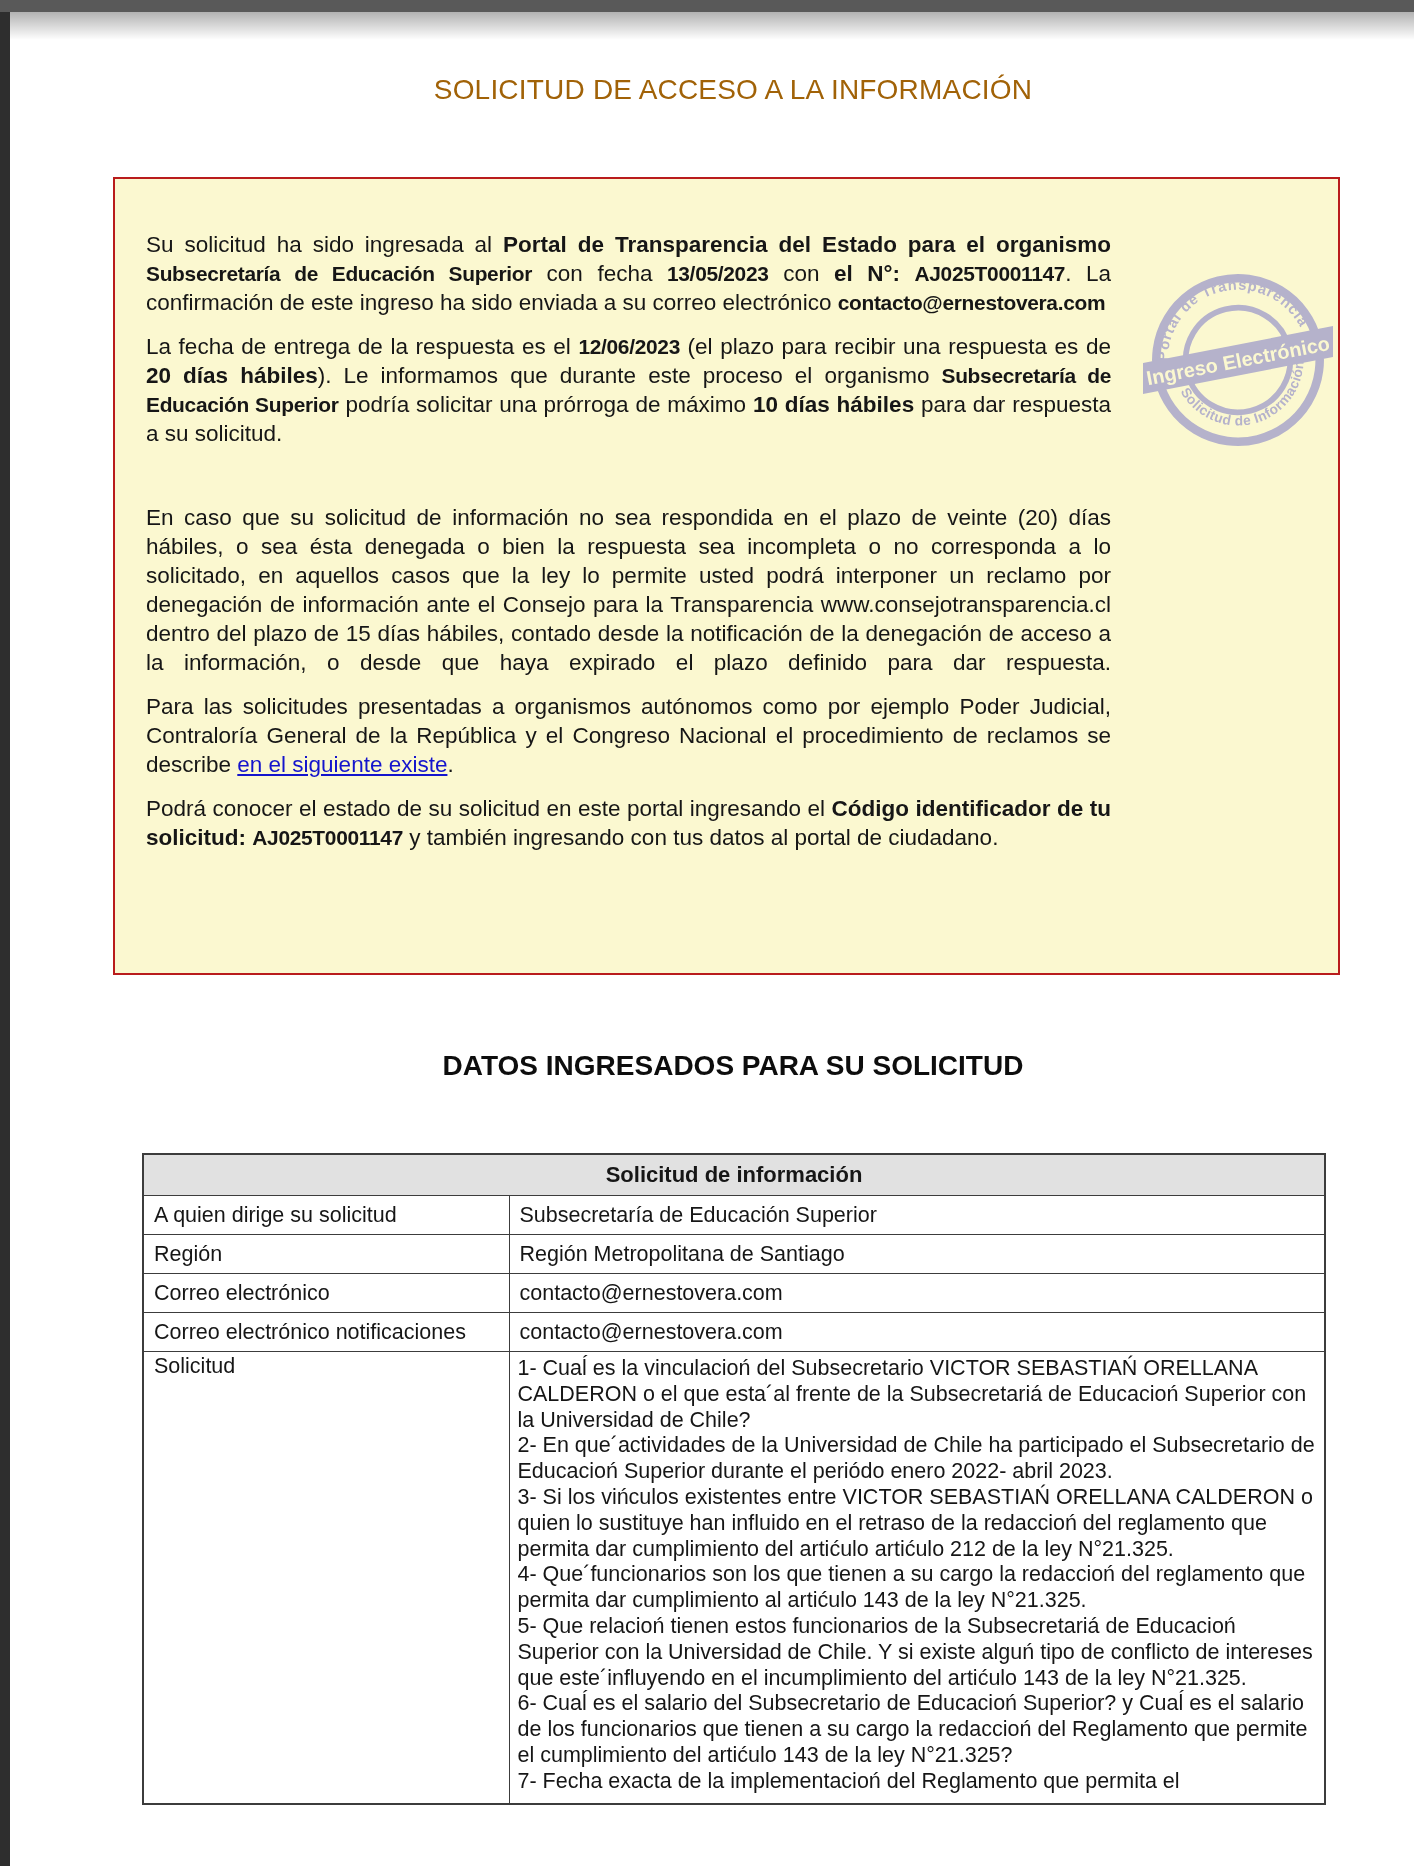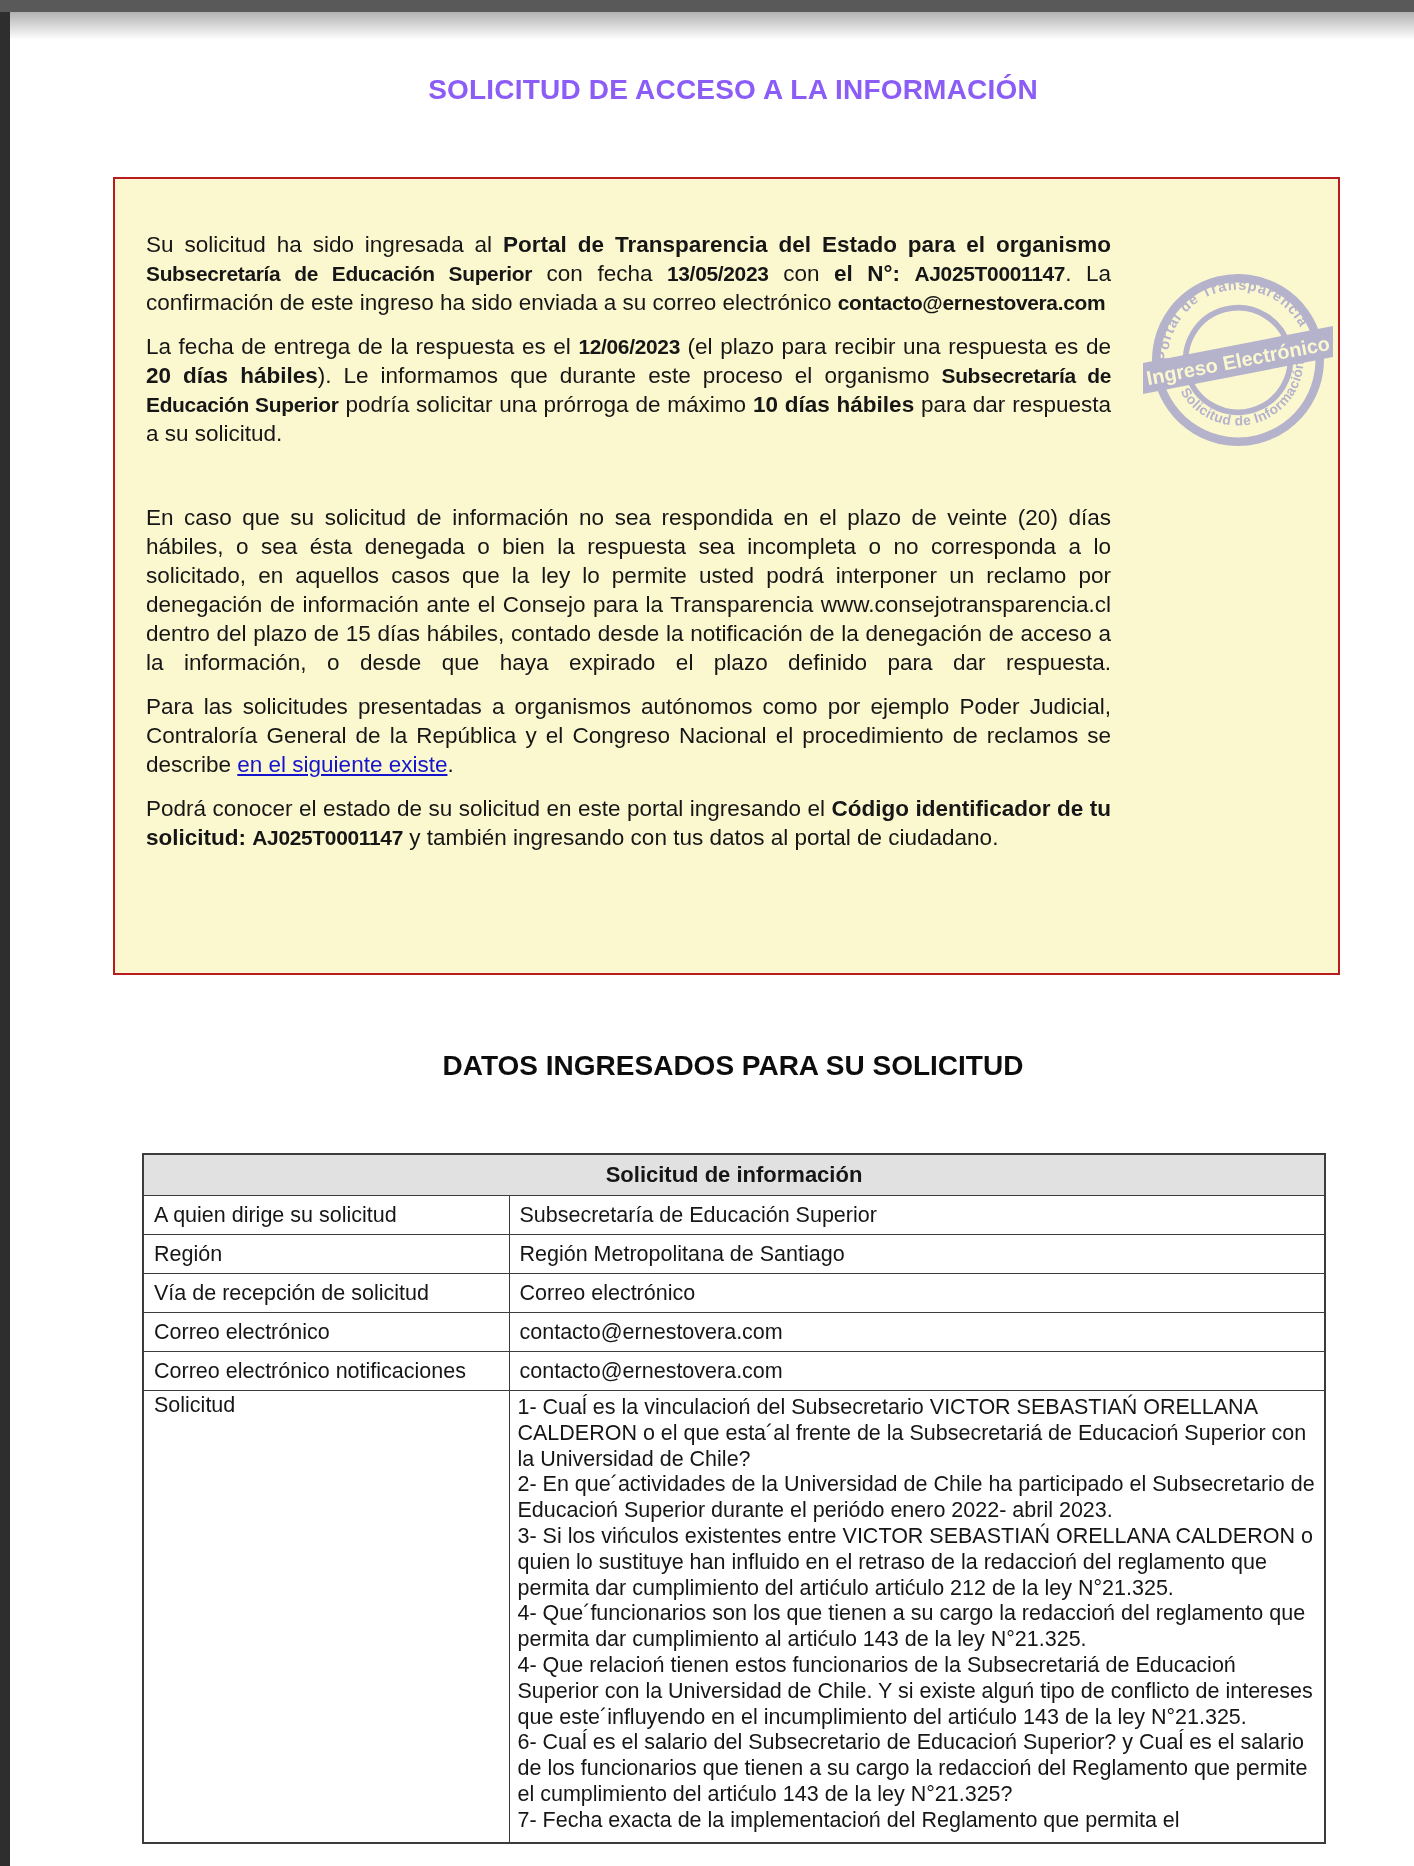--- a/index.html
+++ b/index.html
@@ -12,21 +12,21 @@
     font-family:"Liberation Sans", sans-serif;
     color:#141414;
   }
   .topbar{position:absolute;left:0;top:0;width:1414px;height:12px;background:#595959;}
   .leftbar{position:absolute;left:0;top:12px;width:10px;height:1854px;background:#2e2e2e;}
   .topshadow{position:absolute;left:10px;top:12px;width:1404px;height:28px;
     background:linear-gradient(to bottom, rgba(0,0,0,0.30), rgba(0,0,0,0));}
 
   .doc-title{
     position:absolute;left:113px;top:74px;width:1240px;
-    text-align:center;font-size:28px;font-weight:bold;letter-spacing:0.2px;color:#8b5cf6;
+    text-align:center;font-size:28px;font-weight:normal;letter-spacing:0.2px;color:#a16207;
   }
   .datos-title{
     position:absolute;left:113px;top:1050px;width:1240px;
     text-align:center;font-size:28px;font-weight:bold;color:#0d0d0d;
   }
 
   .notice{
     position:absolute;left:113px;top:177px;width:1227px;height:798px;
     box-sizing:border-box;
     background:#fbf8d0;
@@ -122,40 +122,36 @@
     <tbody>
       <tr class="r">
         <td class="lbl">A quien dirige su solicitud</td>
         <td>Subsecretaría de Educación Superior</td>
       </tr>
       <tr class="r">
         <td class="lbl">Región</td>
         <td>Región Metropolitana de Santiago</td>
       </tr>
       <tr class="r">
-        <td class="lbl">Vía de recepción de solicitud</td>
-        <td>Correo electrónico</td>
-      </tr>
-      <tr class="r">
         <td class="lbl">Correo electrónico</td>
         <td>contacto@ernestovera.com</td>
       </tr>
       <tr class="r">
         <td class="lbl">Correo electrónico notificaciones</td>
         <td>contacto@ernestovera.com</td>
       </tr>
       <tr>
         <td class="lbl sol-lbl">Solicitud</td>
         <td class="sol-val">
           <div class="sol">
               <div>1- Cuaĺ es la vinculacioń del Subsecretario VICTOR SEBASTIAŃ ORELLANA CALDERON o el que esta´al frente de la Subsecretariá de Educacioń Superior con la Universidad de Chile?</div>
               <div>2- En que´actividades de la Universidad de Chile ha participado el Subsecretario de Educacioń Superior durante el periódo enero 2022- abril 2023.</div>
               <div>3- Si los vińculos existentes entre VICTOR SEBASTIAŃ ORELLANA CALDERON o quien lo sustituye han influido en el retraso de la redaccioń del reglamento que permita dar cumplimiento del artićulo artićulo 212 de la ley N°21.325.</div>
               <div>4- Que´funcionarios son los que tienen a su cargo la redaccioń del reglamento que permita dar cumplimiento al artićulo 143 de la ley N°21.325.</div>
-              <div>4- Que relacioń tienen estos funcionarios de la Subsecretariá de Educacioń Superior con la Universidad de Chile. Y si existe alguń tipo de conflicto de intereses que este´influyendo en el incumplimiento del artićulo 143 de la ley N°21.325.</div>
+              <div>5- Que relacioń tienen estos funcionarios de la Subsecretariá de Educacioń Superior con la Universidad de Chile. Y si existe alguń tipo de conflicto de intereses que este´influyendo en el incumplimiento del artićulo 143 de la ley N°21.325.</div>
               <div>6- Cuaĺ es el salario del Subsecretario de Educacioń Superior? y Cuaĺ es el salario de los funcionarios que tienen a su cargo la redaccioń del Reglamento que permite el cumplimiento del artićulo 143 de la ley N°21.325?</div>
               <div>7- Fecha exacta de la implementacioń del Reglamento que permita el</div>
             </div>
         </td>
       </tr>
     </tbody>
   </table>
 
 </div>
 

